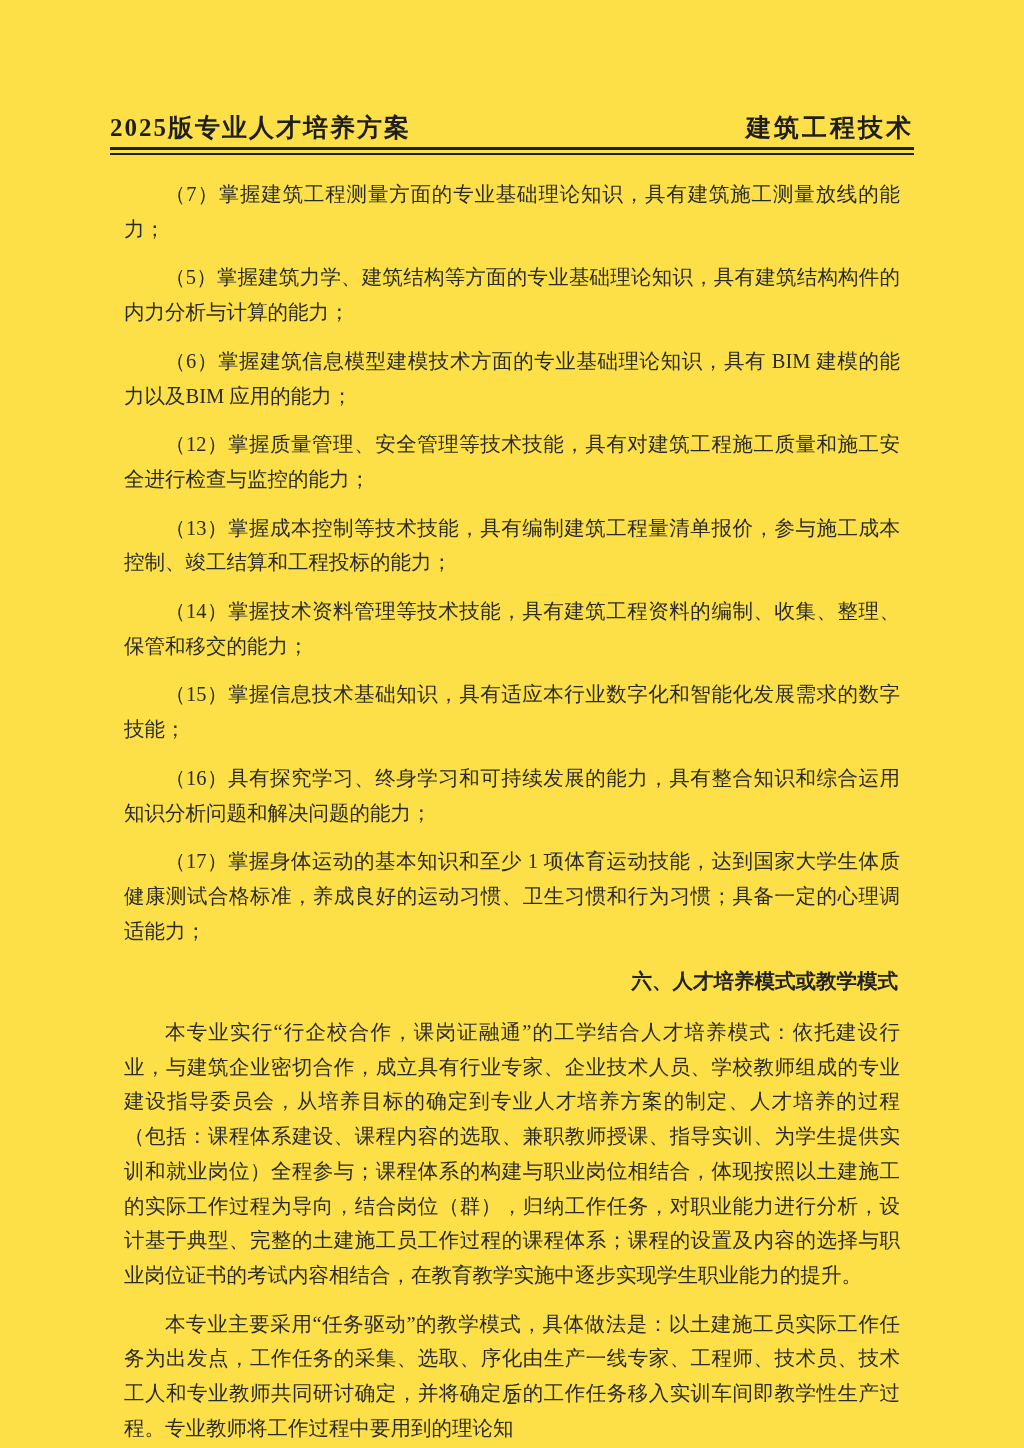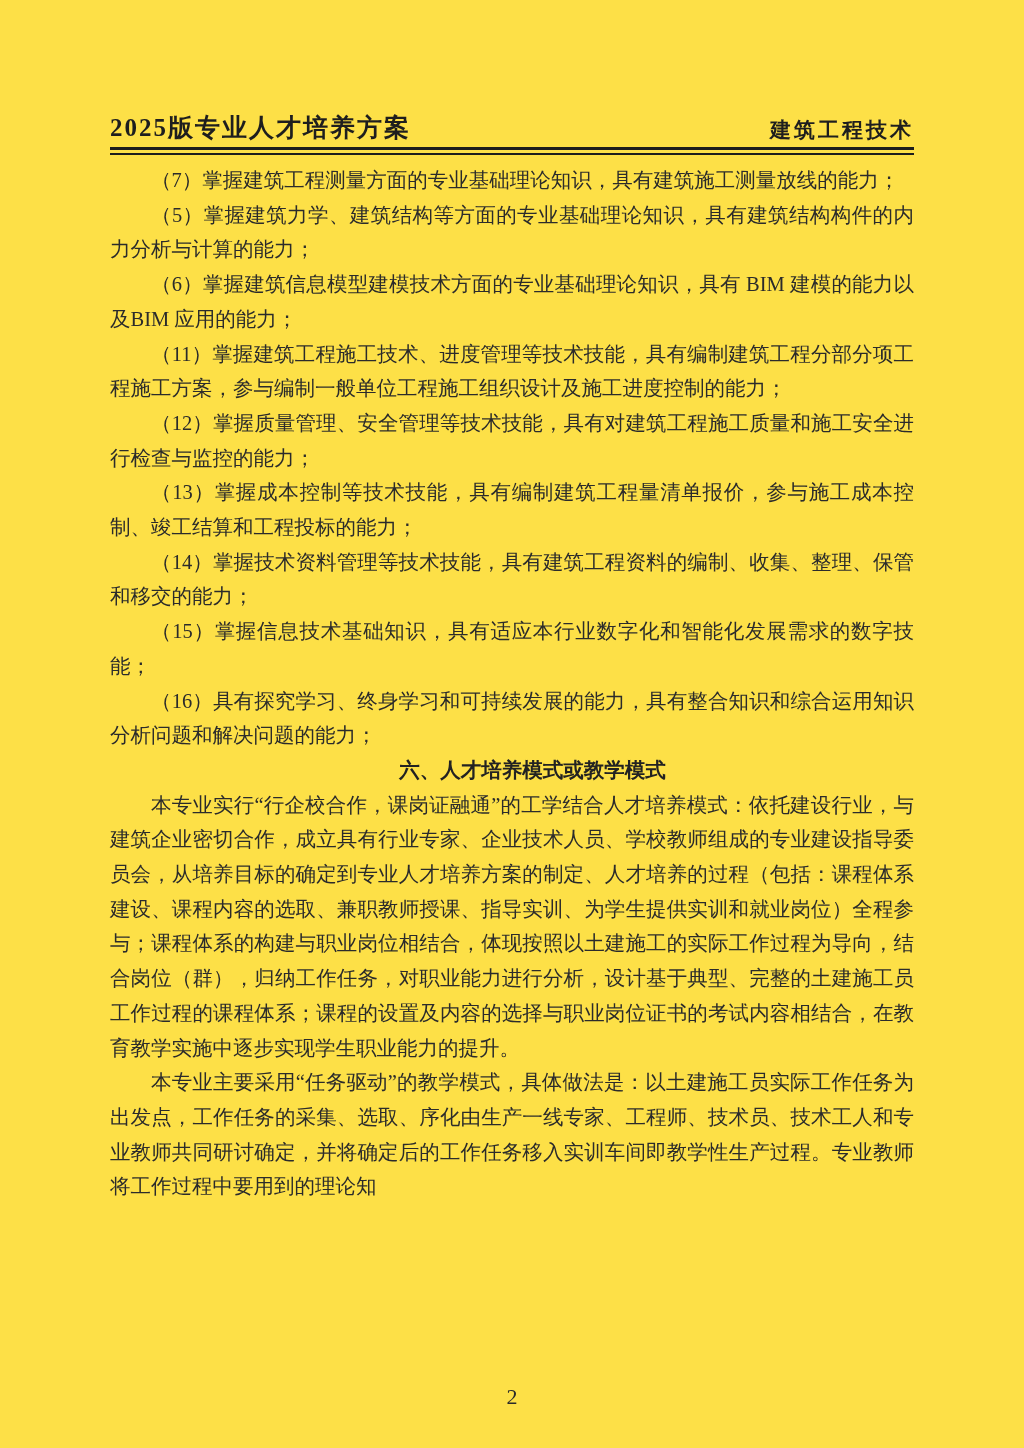--- a/index.html
+++ b/index.html
@@ -27,21 +27,21 @@
     justify-content: space-between;
     align-items: flex-end;
   }
   .header-left {
     font-size: 25px;
     font-weight: bold;
     letter-spacing: 2px;
     color: #1e1e1e;
   }
   .header-right {
-    font-size: 21px;
+    font-size: 25px;
     font-weight: bold;
     letter-spacing: 3px;
     color: #1e1e1e;
   }
   .header-rule {
     position: absolute;
     left: 110px;
     width: 804px;
     top: 147px;
     height: 3px;
@@ -52,34 +52,34 @@
     position: absolute;
     left: 110px;
     width: 804px;
     top: 163px;
     font-size: 20.5px;
     line-height: 34.7px;
     text-align: justify;
     text-justify: inter-ideograph;
   }
   .doc-body p {
-    margin: 0;
+    margin: 14px;
     padding: 0;
     text-indent: 2em;
   }
   .section-heading {
-    margin: 0;
+    margin: 16px;
     padding: 0;
     text-indent: 2em;
     font-family: "Liberation Sans", "DejaVu Sans", sans-serif;
     font-weight: 700;
     font-size: 20.5px;
     line-height: 34.7px;
     color: #222222;
-    text-align: center;
+    text-align: right;
   }
   .page-footer {
     position: absolute;
     left: 0;
     width: 1024px;
     top: 1384px;
     text-align: center;
     font-size: 22px;
     color: #2b2b2b;
   }
@@ -93,26 +93,26 @@
     <span class="header-left">2025版专业人才培养方案</span>
     <span class="header-right">建筑工程技术</span>
   </div>
 
   <div class="header-rule"></div>
 
   <div class="doc-body">
     <p>（7）掌握建筑工程测量方面的专业基础理论知识，具有建筑施工测量放线的能力；</p>
     <p>（5）掌握建筑力学、建筑结构等方面的专业基础理论知识，具有建筑结构构件的内力分析与计算的能力；</p>
     <p>（6）掌握建筑信息模型建模技术方面的专业基础理论知识，具有 BIM 建模的能力以及BIM 应用的能力；</p>
-    <p>（11）掌握建筑工程施工技术、进度管理等技术技能，具有编制建筑工程分部分项工程施工方案，参与编制一般单位工程施工组织设计及施工进度控制的能力；</p>
     <p>（12）掌握质量管理、安全管理等技术技能，具有对建筑工程施工质量和施工安全进行检查与监控的能力；</p>
     <p>（13）掌握成本控制等技术技能，具有编制建筑工程量清单报价，参与施工成本控制、竣工结算和工程投标的能力；</p>
     <p>（14）掌握技术资料管理等技术技能，具有建筑工程资料的编制、收集、整理、保管和移交的能力；</p>
     <p>（15）掌握信息技术基础知识，具有适应本行业数字化和智能化发展需求的数字技能；</p>
     <p>（16）具有探究学习、终身学习和可持续发展的能力，具有整合知识和综合运用知识分析问题和解决问题的能力；</p>
+    <p>（17）掌握身体运动的基本知识和至少 1 项体育运动技能，达到国家大学生体质健康测试合格标准，养成良好的运动习惯、卫生习惯和行为习惯；具备一定的心理调适能力；</p>
 
     <h2 class="section-heading">六、人才培养模式或教学模式</h2>
 
     <p>本专业实行“行企校合作，课岗证融通”的工学结合人才培养模式：依托建设行业，与建筑企业密切合作，成立具有行业专家、企业技术人员、学校教师组成的专业建设指导委员会，从培养目标的确定到专业人才培养方案的制定、人才培养的过程（包括：课程体系建设、课程内容的选取、兼职教师授课、指导实训、为学生提供实训和就业岗位）全程参与；课程体系的构建与职业岗位相结合，体现按照以土建施工的实际工作过程为导向，结合岗位（群），归纳工作任务，对职业能力进行分析，设计基于典型、完整的土建施工员工作过程的课程体系；课程的设置及内容的选择与职业岗位证书的考试内容相结合，在教育教学实施中逐步实现学生职业能力的提升。</p>
     <p>本专业主要采用“任务驱动”的教学模式，具体做法是：以土建施工员实际工作任务为出发点，工作任务的采集、选取、序化由生产一线专家、工程师、技术员、技术工人和专业教师共同研讨确定，并将确定后的工作任务移入实训车间即教学性生产过程。专业教师将工作过程中要用到的理论知</p>
   </div>
 
   <div class="page-footer">
     <span>2</span>
   </div>

